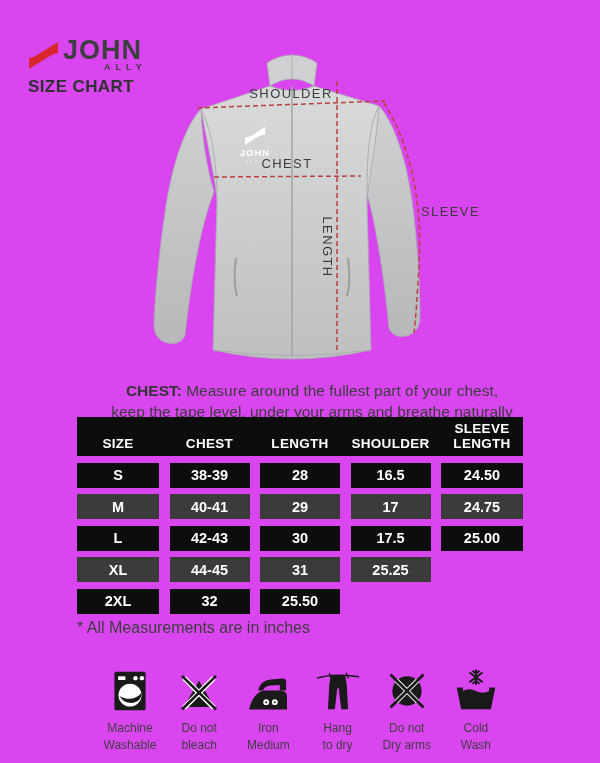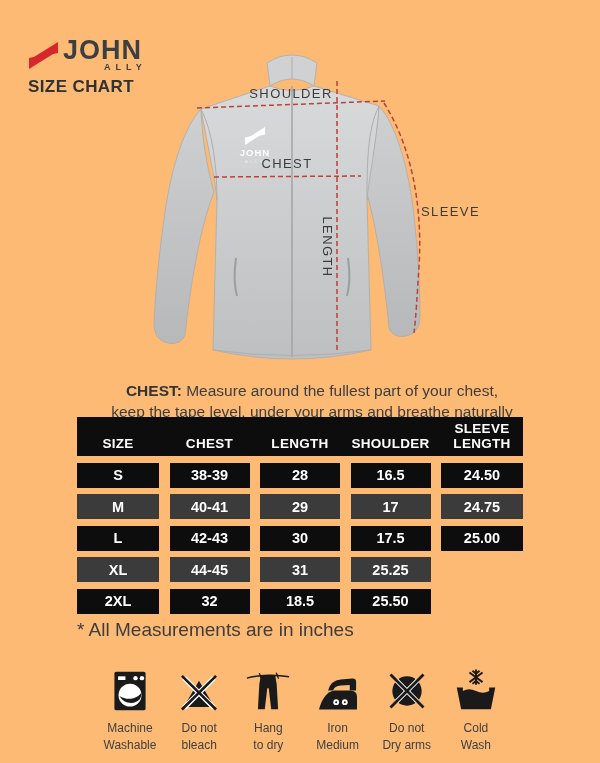--- a/index.html
+++ b/index.html
@@ -1,16 +1,16 @@
 <!DOCTYPE html>
 <html><head>
 <meta charset="utf-8">
 <style>
   html,body{margin:0;padding:0;background:#fff;}
-  .canvas{position:relative;width:600px;height:763px;background:#fdba74;overflow:hidden;
+  .canvas{position:relative;width:600px;height:763px;background:#d946ef;overflow:hidden;
           font-family:"Liberation Sans",sans-serif;color:#3d3e40;}
 
   
   .brand{position:absolute;left:28px;top:38px;}
   .brand-row{display:flex;align-items:flex-start;}
   .brand-icon{margin-top:3px;}
   .brand-name{font-size:27px;font-weight:700;color:#3d3e40;letter-spacing:1px;line-height:24px;}
   .brand-sub{font-size:9px;font-weight:700;letter-spacing:5px;color:#3d3e40;margin:0 0 0 41px;line-height:10px;}
   .brand-title{font-size:17px;font-weight:700;color:#303133;letter-spacing:.4px;margin-top:5px;}
 
@@ -30,21 +30,21 @@
   .t-head{background:#0d0d0d;height:39px;}
   .t-head .hcell{display:flex;align-items:flex-end;justify-content:center;text-align:center;
                  color:#fff;font-weight:700;font-size:13.5px;line-height:14.5px;padding-bottom:5px;letter-spacing:.3px;}
   .t-row{margin-top:6.5px;height:25px;}
   .t-row .cell{display:flex;align-items:center;justify-content:center;color:#fff;
                font-weight:700;font-size:14.5px;}
   .row-black .cell{background:#0d0d0d;}
   .row-gray  .cell{background:#3b3b3b;}
 
   
-  .footnote{position:absolute;left:77px;top:619px;font-size:19px;color:#3c3d3f;font-weight:500;}
+  .footnote{position:absolute;left:77px;top:619px;font-size:16px;color:#3c3d3f;font-weight:500;}
 
   
   .care-row{position:absolute;left:99px;top:665px;width:408px;display:flex;justify-content:space-between;}
   .care-item{width:62px;display:flex;flex-direction:column;align-items:center;}
   .care-icon-box{height:48px;display:flex;align-items:flex-end;justify-content:center;}
   .care-label{margin-top:7px;font-size:12px;line-height:17px;color:#3e3f41;text-align:center;white-space:nowrap;}
 </style>
 </head>
 <body>
 
@@ -154,21 +154,20 @@
     </div>
     <div class="t-grid t-row row-gray">
       <div class="cell">XL</div>
       <div class="cell">44-45</div>
       <div class="cell">31</div>
       <div class="cell">25.25</div>
     </div>
     <div class="t-grid t-row row-black">
       <div class="cell">2XL</div>
       <div class="cell">32</div>
-      <div class="cell">18.5</div>
       <div class="cell">25.50</div>
     </div>
   </div>
 
   <div class="footnote">* All Measurements are in inches</div>
 
   <div class="care-row">
 
     <div class="care-item">
       <div class="care-icon-box">
@@ -194,44 +193,44 @@
           <path d="M4.5,5.5 L43.5,44 M43.5,5.5 L4.5,44" stroke="#1a1a1a" stroke-width="3" fill="none"></path>
         </svg>
       </div>
       <div class="care-label">
         <span>Do not</span><br><span>bleach</span>
       </div>
     </div>
 
     <div class="care-item">
       <div class="care-icon-box">
-        <svg width="46" height="44" viewBox="0 0 48 48">
-          <path d="M1,10 C14,6 34,6 47,8.5" stroke="#1a1a1a" stroke-width="1.6" fill="none"></path>
-          <path d="M14.5,4.5 L17,11 M33,4 L35.5,10.5" stroke="#1a1a1a" stroke-width="1.5" fill="none"></path>
-          <path d="M16,7.5 L32,7.5 L33.5,17 L35,44 L27.5,44 L24.8,21 L23.2,21 L20.5,44 L13,44 L14.5,17 Z" fill="#1a1a1a"></path>
-        </svg>
-      </div>
-      <div class="care-label">
-        <span>Hang</span><br><span>to dry</span>
-      </div>
-    </div>
-
-    <div class="care-item">
-      <div class="care-icon-box">
         <svg width="44" height="38" viewBox="0 0 48 42" fill="#1a1a1a">
           <path d="M3,38 L45,38 L45,24 Q45,17 37,17 L20,17 Q8,19 3,38 Z"></path>
           <path d="M13,17 Q16,6 27,5 L40,4 Q44,4 44,7.5 L44,17 L37,17 L37,11 L27,11.5 Q20,12 18.5,17 Z"></path>
           <circle cx="22" cy="30" r="3.2" fill="#fff"></circle>
             <circle cx="31.5" cy="30" r="3.2" fill="#fff"></circle>
           <circle cx="22" cy="30" r="1.1"></circle>
             <circle cx="31.5" cy="30" r="1.1"></circle>
         </svg>
       </div>
       <div class="care-label">
         <span>Iron</span><br><span>Medium</span>
+      </div>
+    </div>
+
+    <div class="care-item">
+      <div class="care-icon-box">
+        <svg width="46" height="44" viewBox="0 0 48 48">
+          <path d="M1,10 C14,6 34,6 47,8.5" stroke="#1a1a1a" stroke-width="1.6" fill="none"></path>
+          <path d="M14.5,4.5 L17,11 M33,4 L35.5,10.5" stroke="#1a1a1a" stroke-width="1.5" fill="none"></path>
+          <path d="M16,7.5 L32,7.5 L33.5,17 L35,44 L27.5,44 L24.8,21 L23.2,21 L20.5,44 L13,44 L14.5,17 Z" fill="#1a1a1a"></path>
+        </svg>
+      </div>
+      <div class="care-label">
+        <span>Hang</span><br><span>to dry</span>
       </div>
     </div>
 
     <div class="care-item">
       <div class="care-icon-box">
         <svg width="44" height="44" viewBox="0 0 48 48">
           <circle cx="24" cy="24" r="16" fill="#1a1a1a"></circle>
           <path d="M12.5,12.5 L35.5,35.5 M35.5,12.5 L12.5,35.5" stroke="#fff" stroke-width="5" fill="none"></path>
           <path d="M6,6 L42,42 M42,6 L6,42" stroke="#1a1a1a" stroke-width="3" fill="none"></path>
         </svg>

